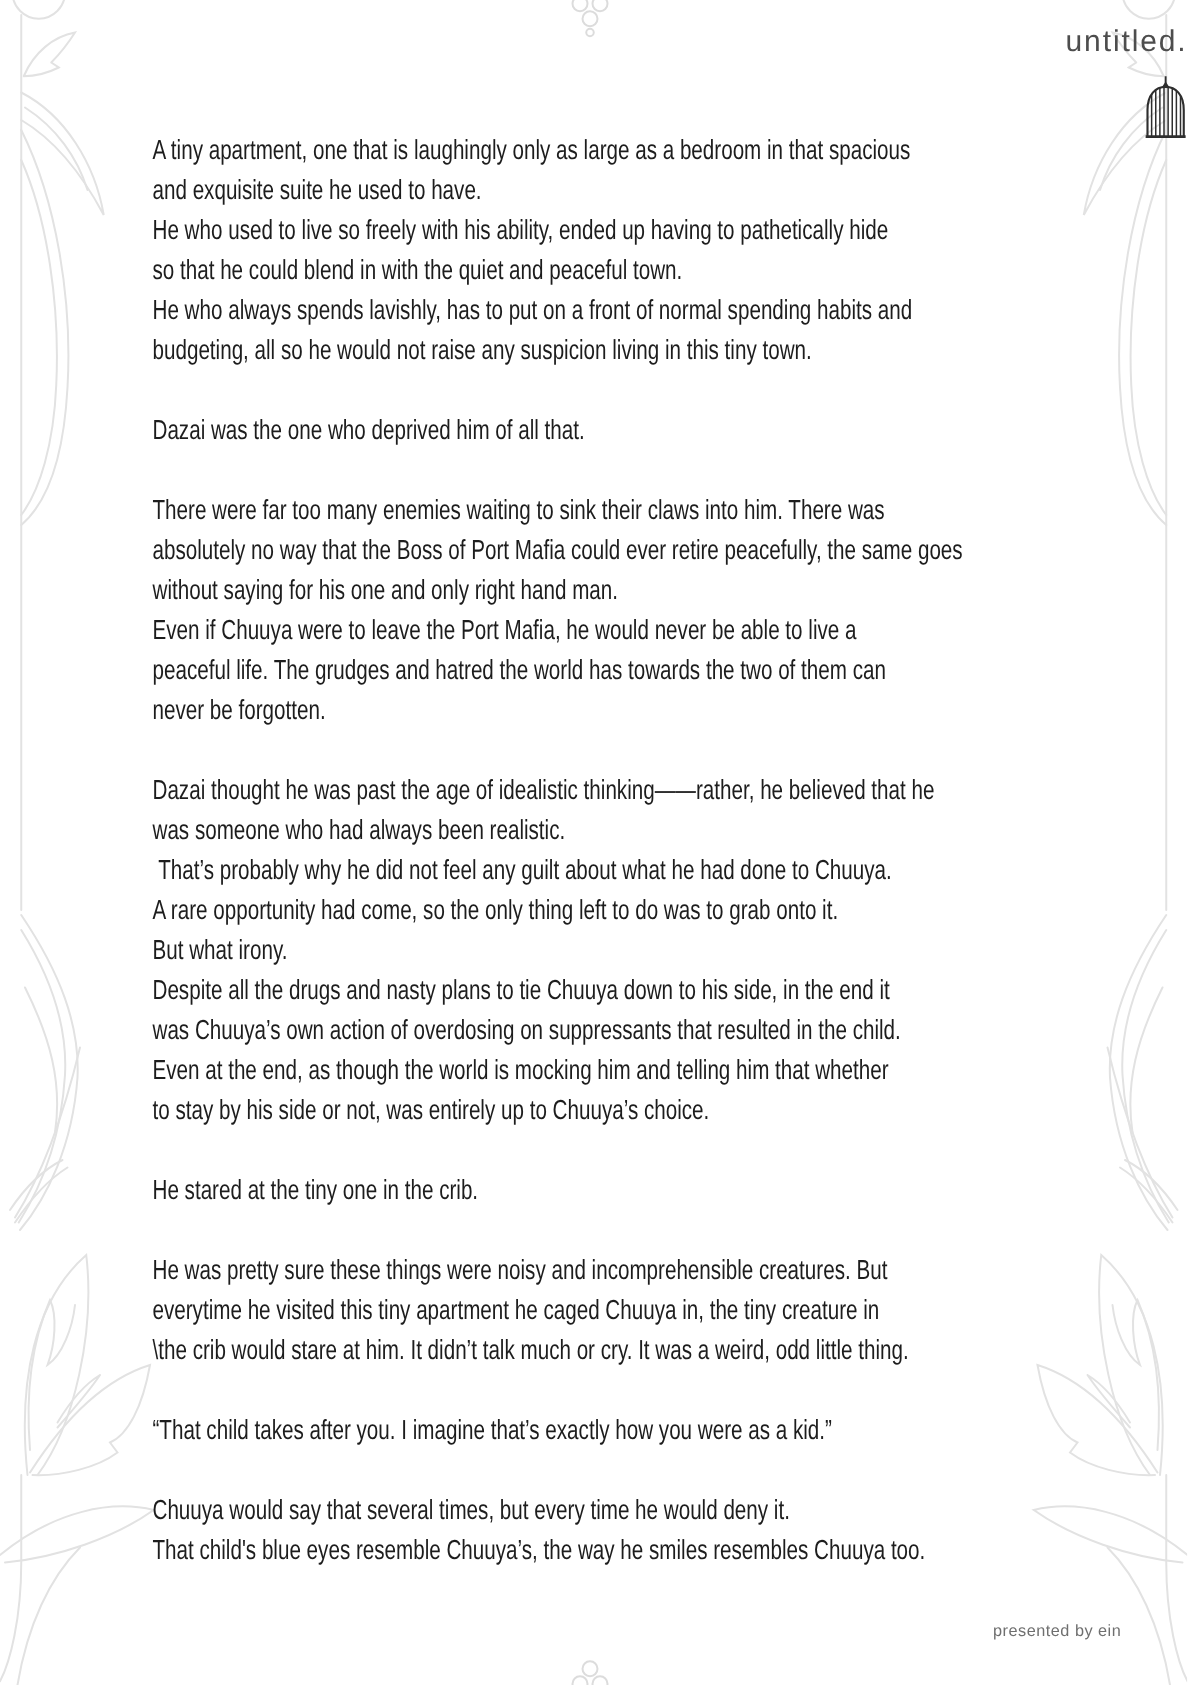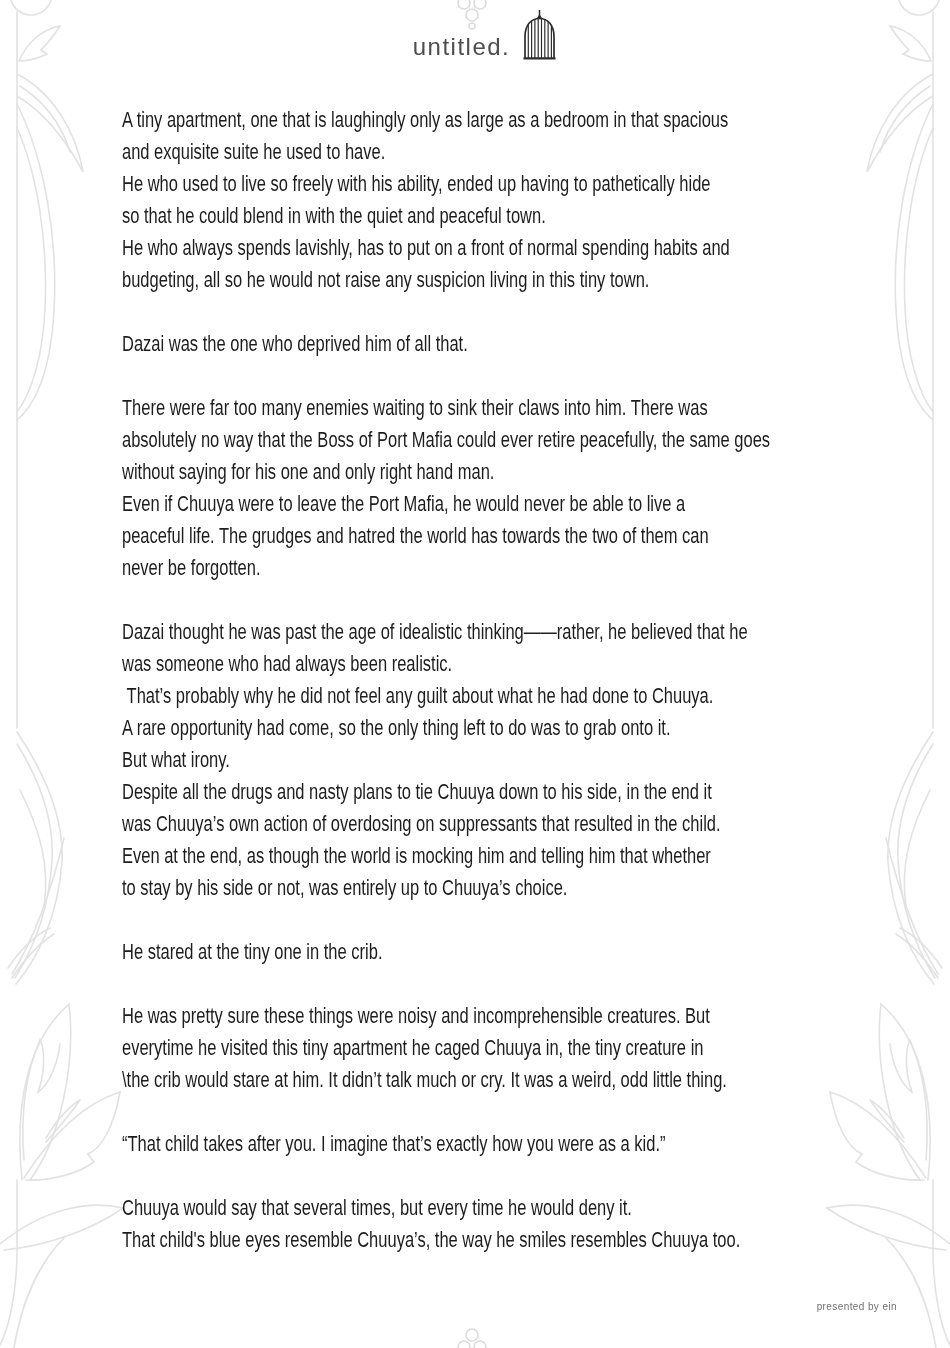--- a/index.html
+++ b/index.html
@@ -24,29 +24,30 @@
   }
   .ornament.left  { left: 0; }
   .ornament.right { right: 0; transform: scaleX(-1); }
   .trefoil { position: absolute; left: 0; }
   .trefoil.top    { top: 0; }
   .trefoil.bottom { bottom: 0; }
 
   
   header {
     position: absolute;
-    top: 9px;
+    top: 22px;
     left: 0;
     width: 100%;
     display: flex;
     justify-content: center;
     align-items: flex-end;
     gap: 12px;
     padding-left: 20px;
     box-sizing: border-box;
+    flex-direction: column;
   }
   .title {
     font-size: 24px;
     letter-spacing: 1.5px;
     color: #4d4d4d;
     font-weight: 400;
     line-height: 1;
     padding-bottom: 2px;
   }
 
@@ -68,21 +69,21 @@
     white-space: pre-wrap;
   }
   main p:last-child { margin-bottom: 0; }
 
   footer {
     position: absolute;
     top: 1296px;
     right: 53px;
   }
   .credit {
-    font-size: 10px;
+    font-size: 13px;
     letter-spacing: 0.4px;
     color: #6f6f6f;
   }
 </style>
 </head>
 <body>
 
 <div class="page">
 
   <svg class="ornament left" viewBox="0 0 130 1348" fill="none" stroke="#e2e2e2" stroke-width="1.6" stroke-linecap="round">

